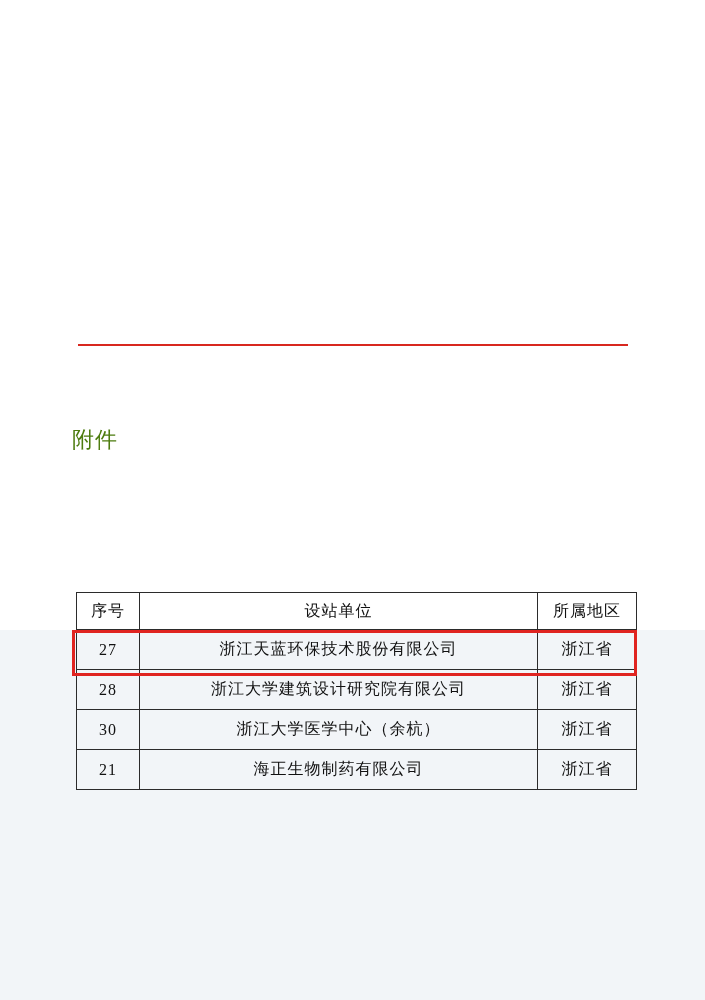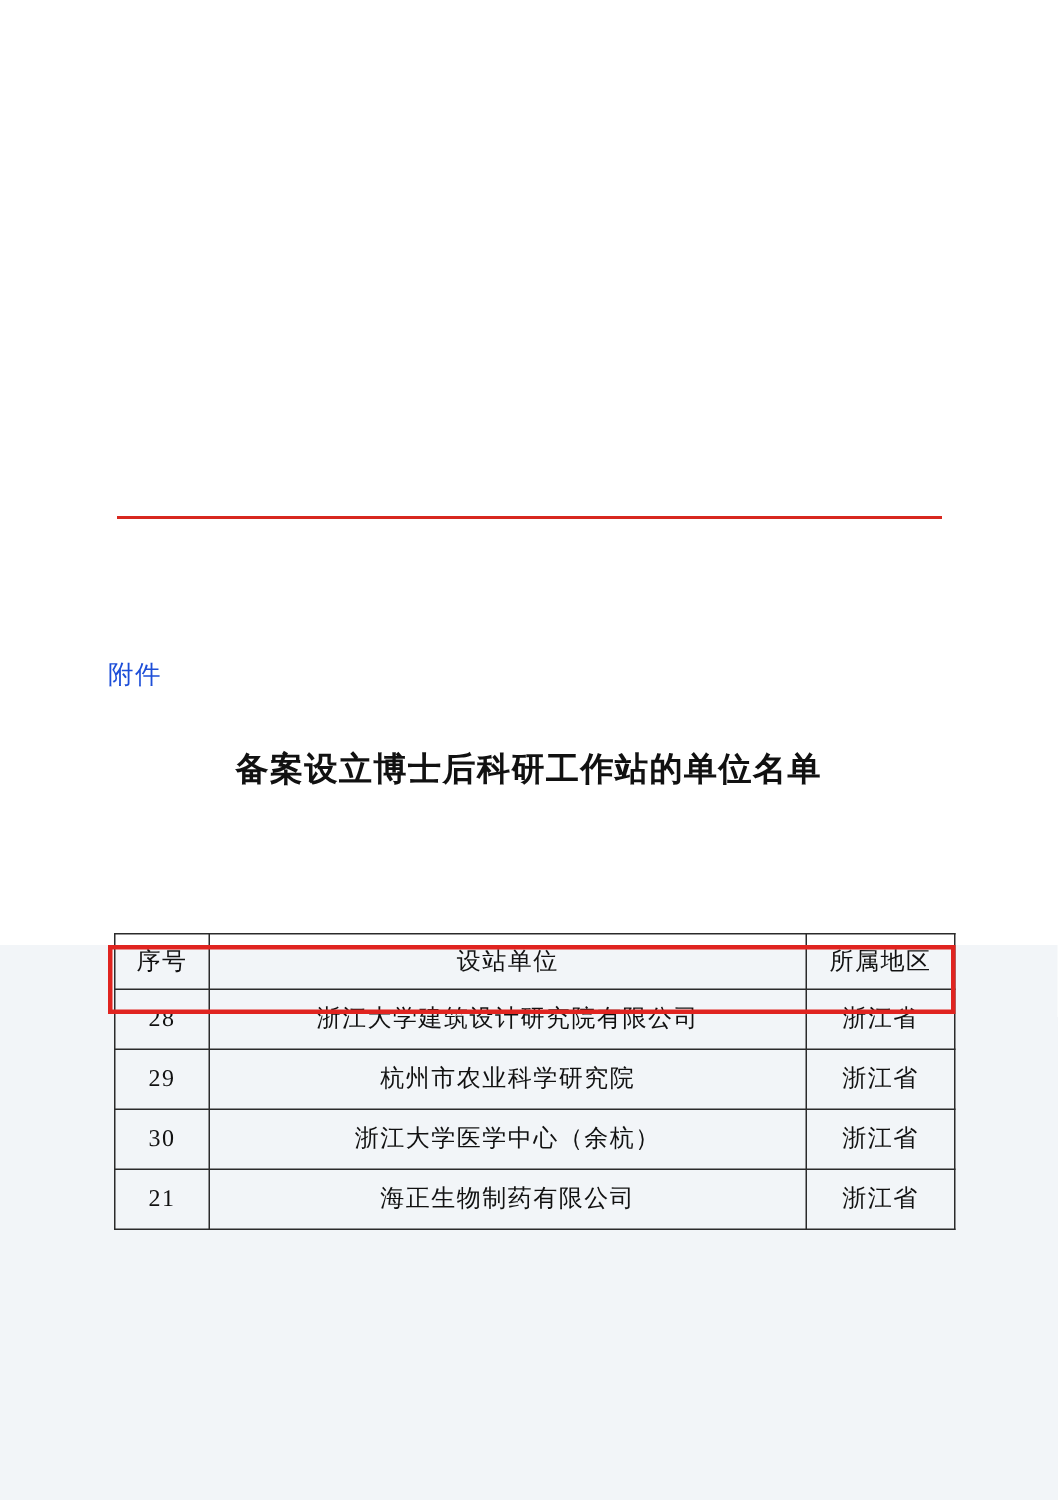--- a/index.html
+++ b/index.html
@@ -62,41 +62,40 @@
     left: 78px;
     width: 550px;
     height: 2px;
     background: #d8281f;
   }
 
   .attachment-label {
     position: absolute;
     top: 425px;
     left: 72px;
-    font-size: 17px;
-    color: #1d4ed8;
+    font-size: 22px;
+    color: #4d7c0f;
     letter-spacing: 1px;
-    margin-top: 13px;
   }
 
   .list-title {
     position: absolute;
     top: 498px;
     left: 0;
     width: 705px;
     text-align: center;
     font-size: 22px;
     font-weight: bold;
     color: #111;
     letter-spacing: 1px;
   }
 
   table.unit-table {
     position: absolute;
-    top: 622px;
+    top: 592px;
     left: 76px;
     width: 557px;
     border-collapse: collapse;
     table-layout: fixed;
   }
   table.unit-table td, table.unit-table th {
     border: 1px solid #2b2b2b;
     height: 39px;
     font-size: 16px;
     color: #111;
@@ -136,39 +135,38 @@
 <div class="scan-tint"></div>
 
 <div class="page">
 
 
 
   <div class="red-rule"></div>
 
   <div class="attachment-label">附件</div>
 
-  <div class="list-title">备案设立博士后科研工作站的单位名单</div>
 
   <table class="unit-table">
     <thead>
       <tr>
         <th class="col-no">序号</th>
         <th class="col-unit">设站单位</th>
         <th class="col-region">所属地区</th>
       </tr>
     </thead>
     <tbody>
+      <tr class="highlight-row">
+        <td>27</td>
+        <td>浙江天蓝环保技术股份有限公司</td>
+        <td>浙江省</td>
+      </tr>
       <tr>
         <td>28</td>
         <td>浙江大学建筑设计研究院有限公司</td>
-        <td>浙江省</td>
-      </tr>
-      <tr>
-        <td>29</td>
-        <td>杭州市农业科学研究院</td>
         <td>浙江省</td>
       </tr>
       <tr>
         <td>30</td>
         <td>浙江大学医学中心（余杭）</td>
         <td>浙江省</td>
       </tr>
       <tr>
         <td>21</td>
         <td>海正生物制药有限公司</td>

